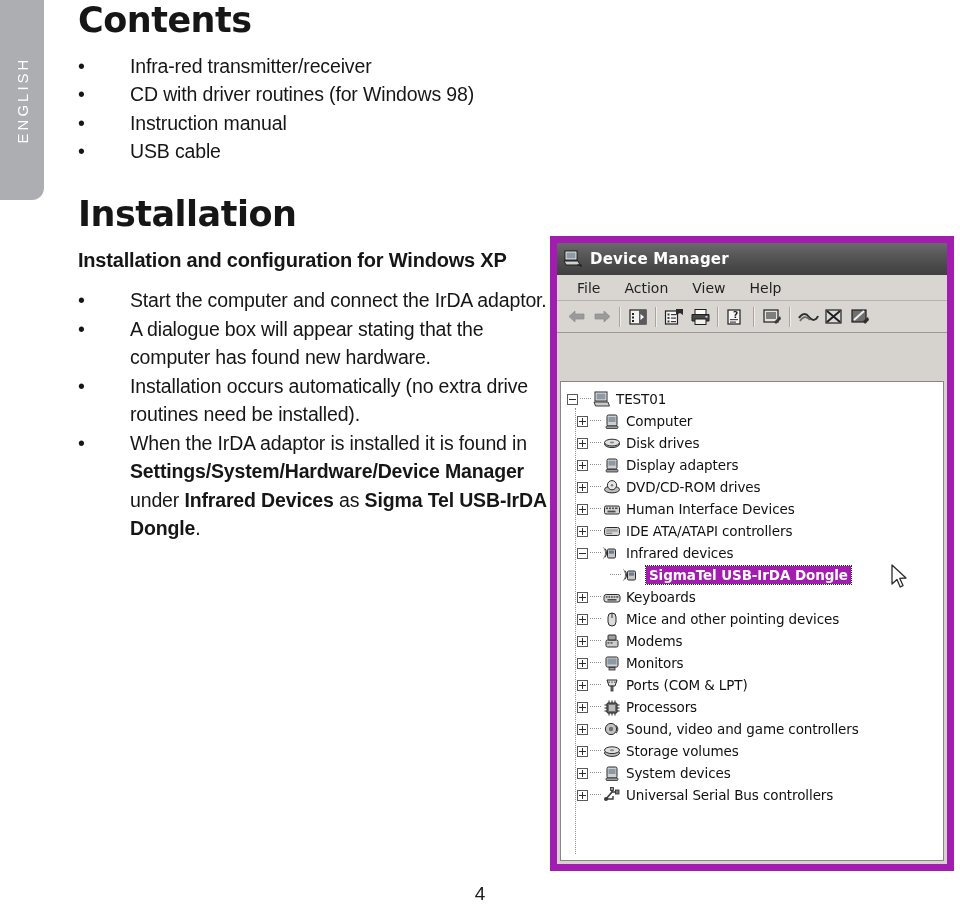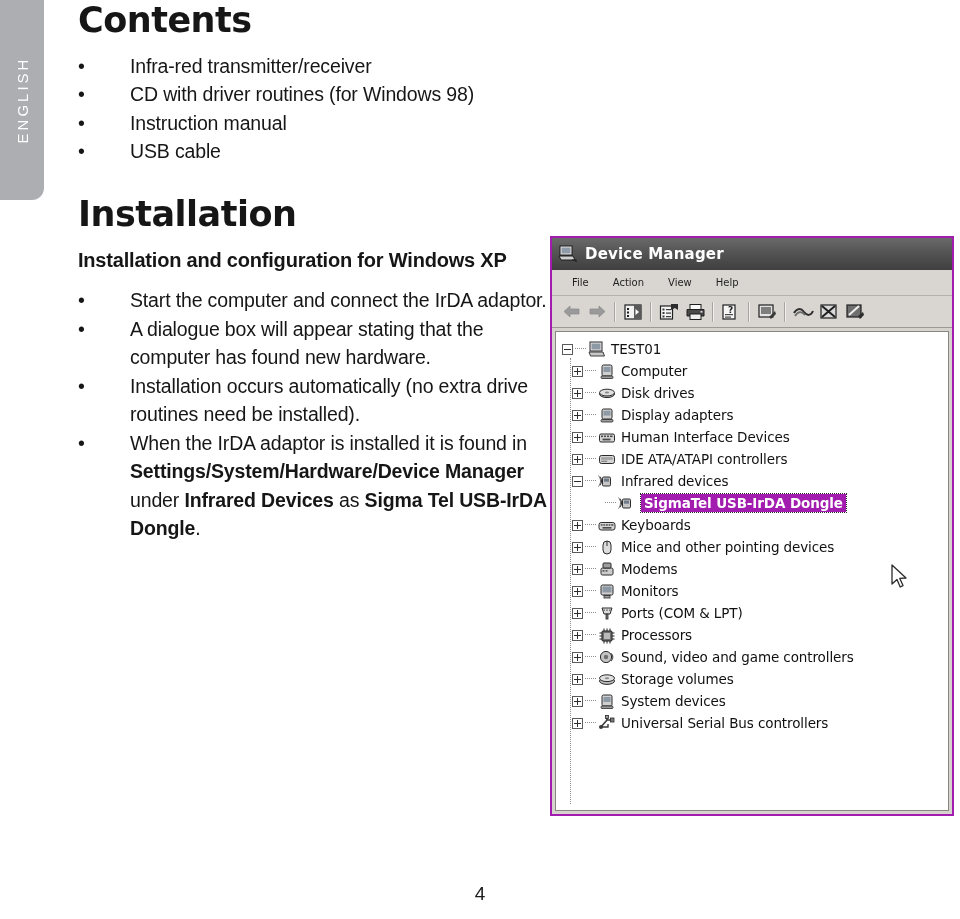--- a/index.html
+++ b/index.html
@@ -81,21 +81,21 @@
   }
   .spacer-12 { height: 12px; }
   .spacer-28 { height: 28px; }
   b { font-weight: bold; }
 
   
   .dm-window {
     position: absolute;
     left: 550px; top: 236px;
     width: 404px;
-    border: 2px solid #a21caf;
+    border: 7px solid #a21caf;
     background: #d6d3ce;
     box-sizing: border-box;
   }
   .dm-titlebar {
     height: 32px;
     background: linear-gradient(to bottom, #6a6a6a 0%, #545454 45%, #3f3f3f 100%);
     display: flex;
     align-items: center;
     padding: 0 6px;
     box-sizing: border-box;
@@ -112,21 +112,21 @@
   .dm-menubar {
     height: 26px;
     background: #d9d6d1;
     border-bottom: 1px solid #b5b2ad;
     display: flex;
     align-items: center;
     padding-left: 8px;
     box-sizing: border-box;
   }
   .dm-menu-item {
-    font-size: 10px;
+    font-size: 14px;
     color: #1f1f1f;
     padding: 0 12px;
     font-family: "DejaVu Sans", sans-serif;
   }
 
   .dm-toolbar {
     height: 32px;
     background: #d9d6d1;
     border-bottom: 1px solid #9d9a95;
     display: flex;
@@ -153,20 +153,21 @@
     box-sizing: border-box;
   }
   .dm-tree {
     background: #ffffff;
     border: 1px solid #8a8780;
     height: 480px;
     box-sizing: border-box;
     padding: 6px 4px 4px 6px;
     overflow: hidden;
     position: relative;
+    margin-top: 45px;
   }
 
   .tree-row {
     display: flex;
     align-items: center;
     height: 22px;
     position: relative;
     white-space: nowrap;
   }
   .tree-row .indent { flex: none; }
@@ -415,20 +416,31 @@
             <rect x="5.5" y="3.8" width="7" height="4.8" fill="#8e99a6"></rect>
             <rect x="3" y="12.5" width="12" height="2.5" rx="1" fill="#9d9d9d" stroke="#2a2a2a" stroke-width="0.8"></rect>
           </svg>
           <span class="node-label">Display adapters</span>
         </div>
         <div class="tree-row">
           <span class="indent" style="width: 10px;"></span>
           <span class="expander plus"></span>
           <span class="dots"></span>
           <svg class="node-icon" viewBox="0 0 18 17">
+            <ellipse cx="9" cy="10.5" rx="7.5" ry="3.4" fill="#bdbdbd" stroke="#2a2a2a" stroke-width="1"></ellipse>
+            <circle cx="9" cy="6.2" r="4.6" fill="#e6e6e6" stroke="#2a2a2a" stroke-width="1"></circle>
+            <circle cx="9" cy="6.2" r="1.2" fill="#7a7a7a"></circle>
+          </svg>
+          <span class="node-label">DVD/CD-ROM drives</span>
+        </div>
+        <div class="tree-row">
+          <span class="indent" style="width: 10px;"></span>
+          <span class="expander plus"></span>
+          <span class="dots"></span>
+          <svg class="node-icon" viewBox="0 0 18 17">
             <rect x="1.5" y="5" width="15" height="8" rx="1.5" fill="#d6d6d6" stroke="#2a2a2a" stroke-width="1"></rect>
             <rect x="3" y="6.5" width="2" height="1.6" fill="#4a4a4a"></rect>
             <rect x="6" y="6.5" width="2" height="1.6" fill="#4a4a4a"></rect>
             <rect x="9" y="6.5" width="2" height="1.6" fill="#4a4a4a"></rect>
             <rect x="12" y="6.5" width="2.5" height="1.6" fill="#4a4a4a"></rect>
             <rect x="4.5" y="9.6" width="8" height="1.8" fill="#4a4a4a"></rect>
           </svg>
           <span class="node-label">Human Interface Devices</span>
         </div>
         <div class="tree-row">

